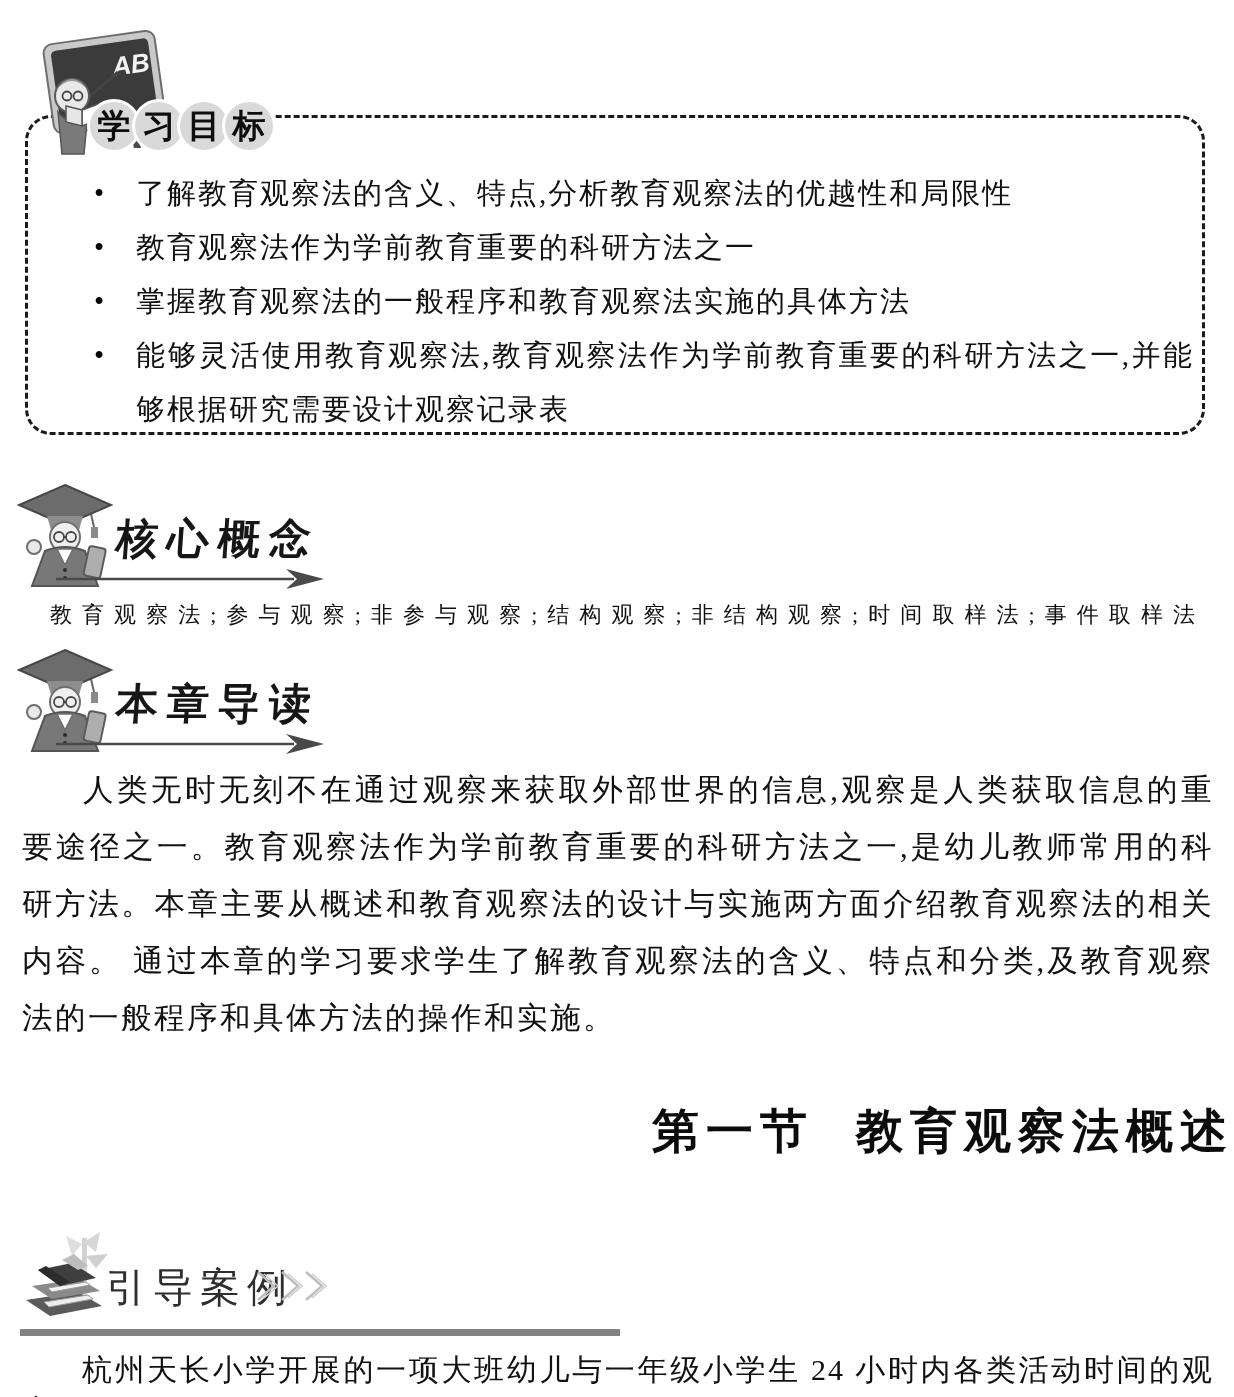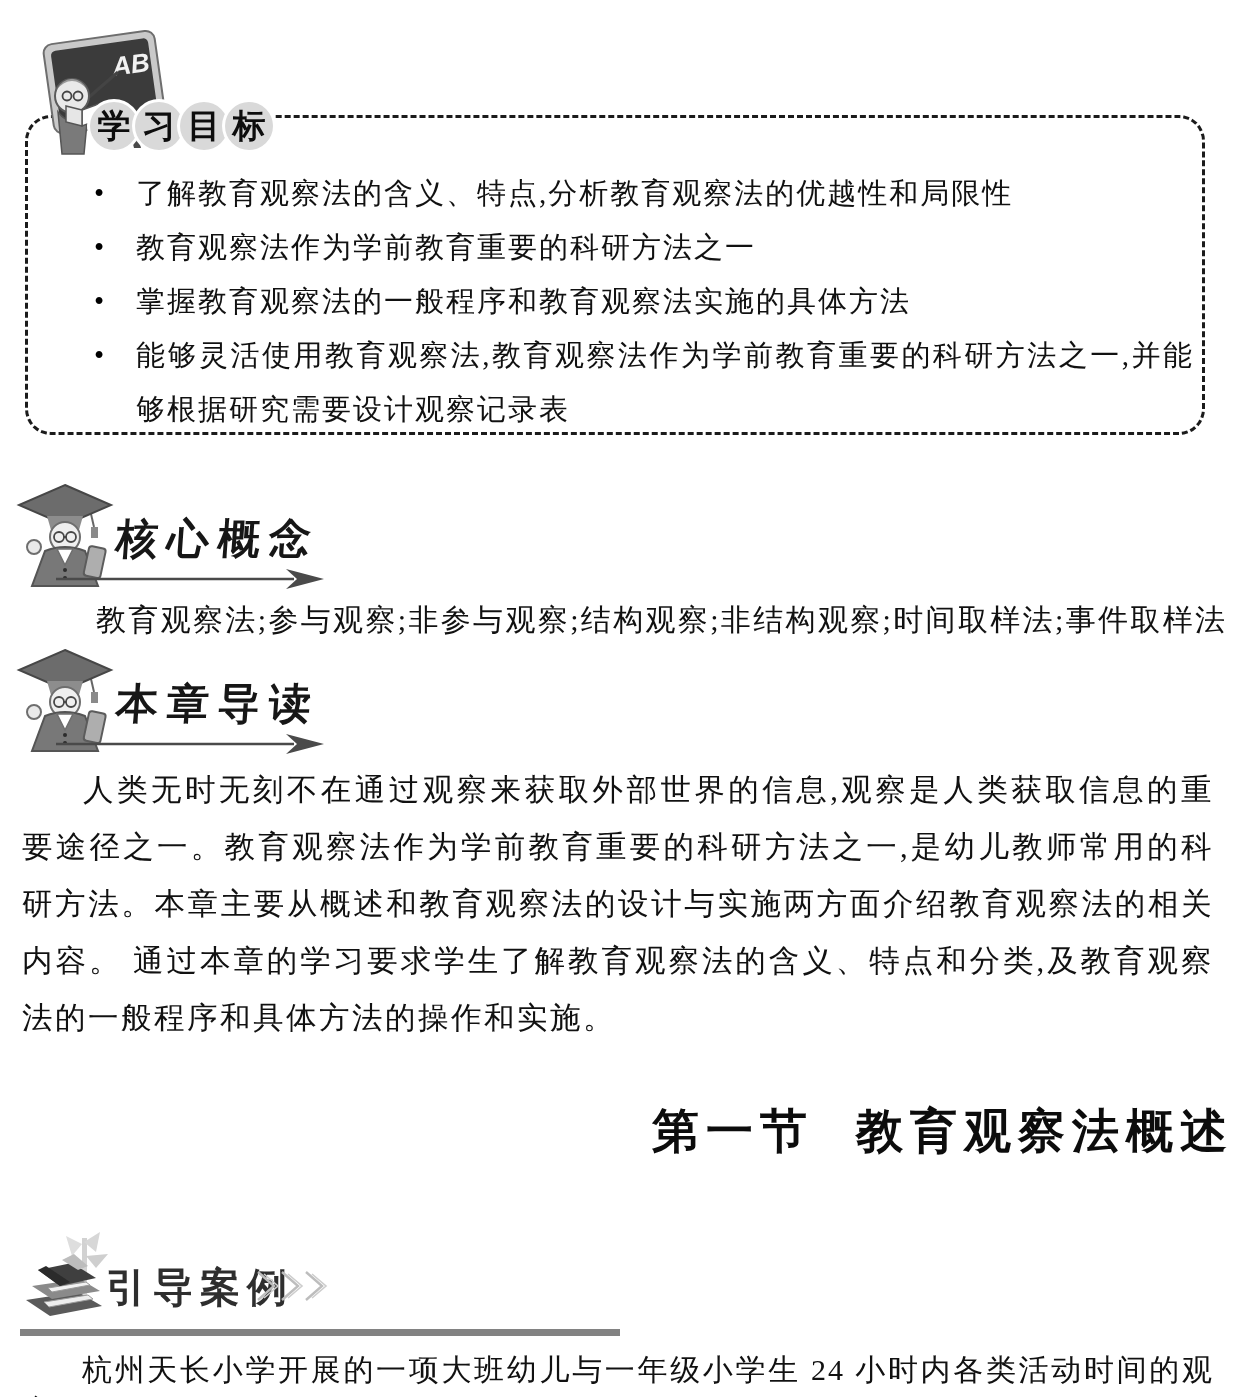--- a/index.html
+++ b/index.html
@@ -59,22 +59,22 @@
     letter-spacing:9px;color:#161616;
     transform:skewX(-4deg);
     white-space:nowrap;
   }
   .hdr .hdr-arrow{position:absolute;left:56px;top:80px;width:268px;height:26px;}
 
   #hdr-core{top:483px;}
   #hdr-guide{top:648px;}
 
   .concepts-line{
-    position:absolute;left:36px;top:600px;width:1190px;
-    font-size:30px;letter-spacing:1px;
+    position:absolute;left:6px;top:600px;width:1190px;
+    font-size:22px;letter-spacing:1px;
     text-indent:2em;
     text-align:justify;text-align-last:justify;
   }
 
   .guide-par{
     position:absolute;left:22px;top:762px;width:1192px;
     font-size:30.5px;line-height:57px;
     letter-spacing:2.5px;
     text-align:justify;text-indent:2em;
   }
@@ -87,21 +87,21 @@
     letter-spacing:7px;
   }
   .section-title .sec-no{margin-right:42px;}
 
   
   .case-hdr{position:absolute;left:0;top:1230px;width:640px;height:110px;}
   .books-icon{position:absolute;left:16px;top:0;width:102px;height:100px;}
   .case-label{
     position:absolute;left:106px;top:30px;
     font-family:"Liberation Sans", sans-serif;
-    font-weight:bold;font-size:40px;color:#2e2e2e;
+    font-weight:normal;font-size:40px;color:#2e2e2e;
     letter-spacing:7px;white-space:nowrap;
   }
   .case-chevrons{position:absolute;left:256px;top:40px;width:78px;height:34px;}
   .case-rule{
     position:absolute;left:20px;top:99px;
     width:600px;height:7px;background:#828282;
   }
 
   .case-par{
     position:absolute;left:22px;top:1350px;width:1192px;

